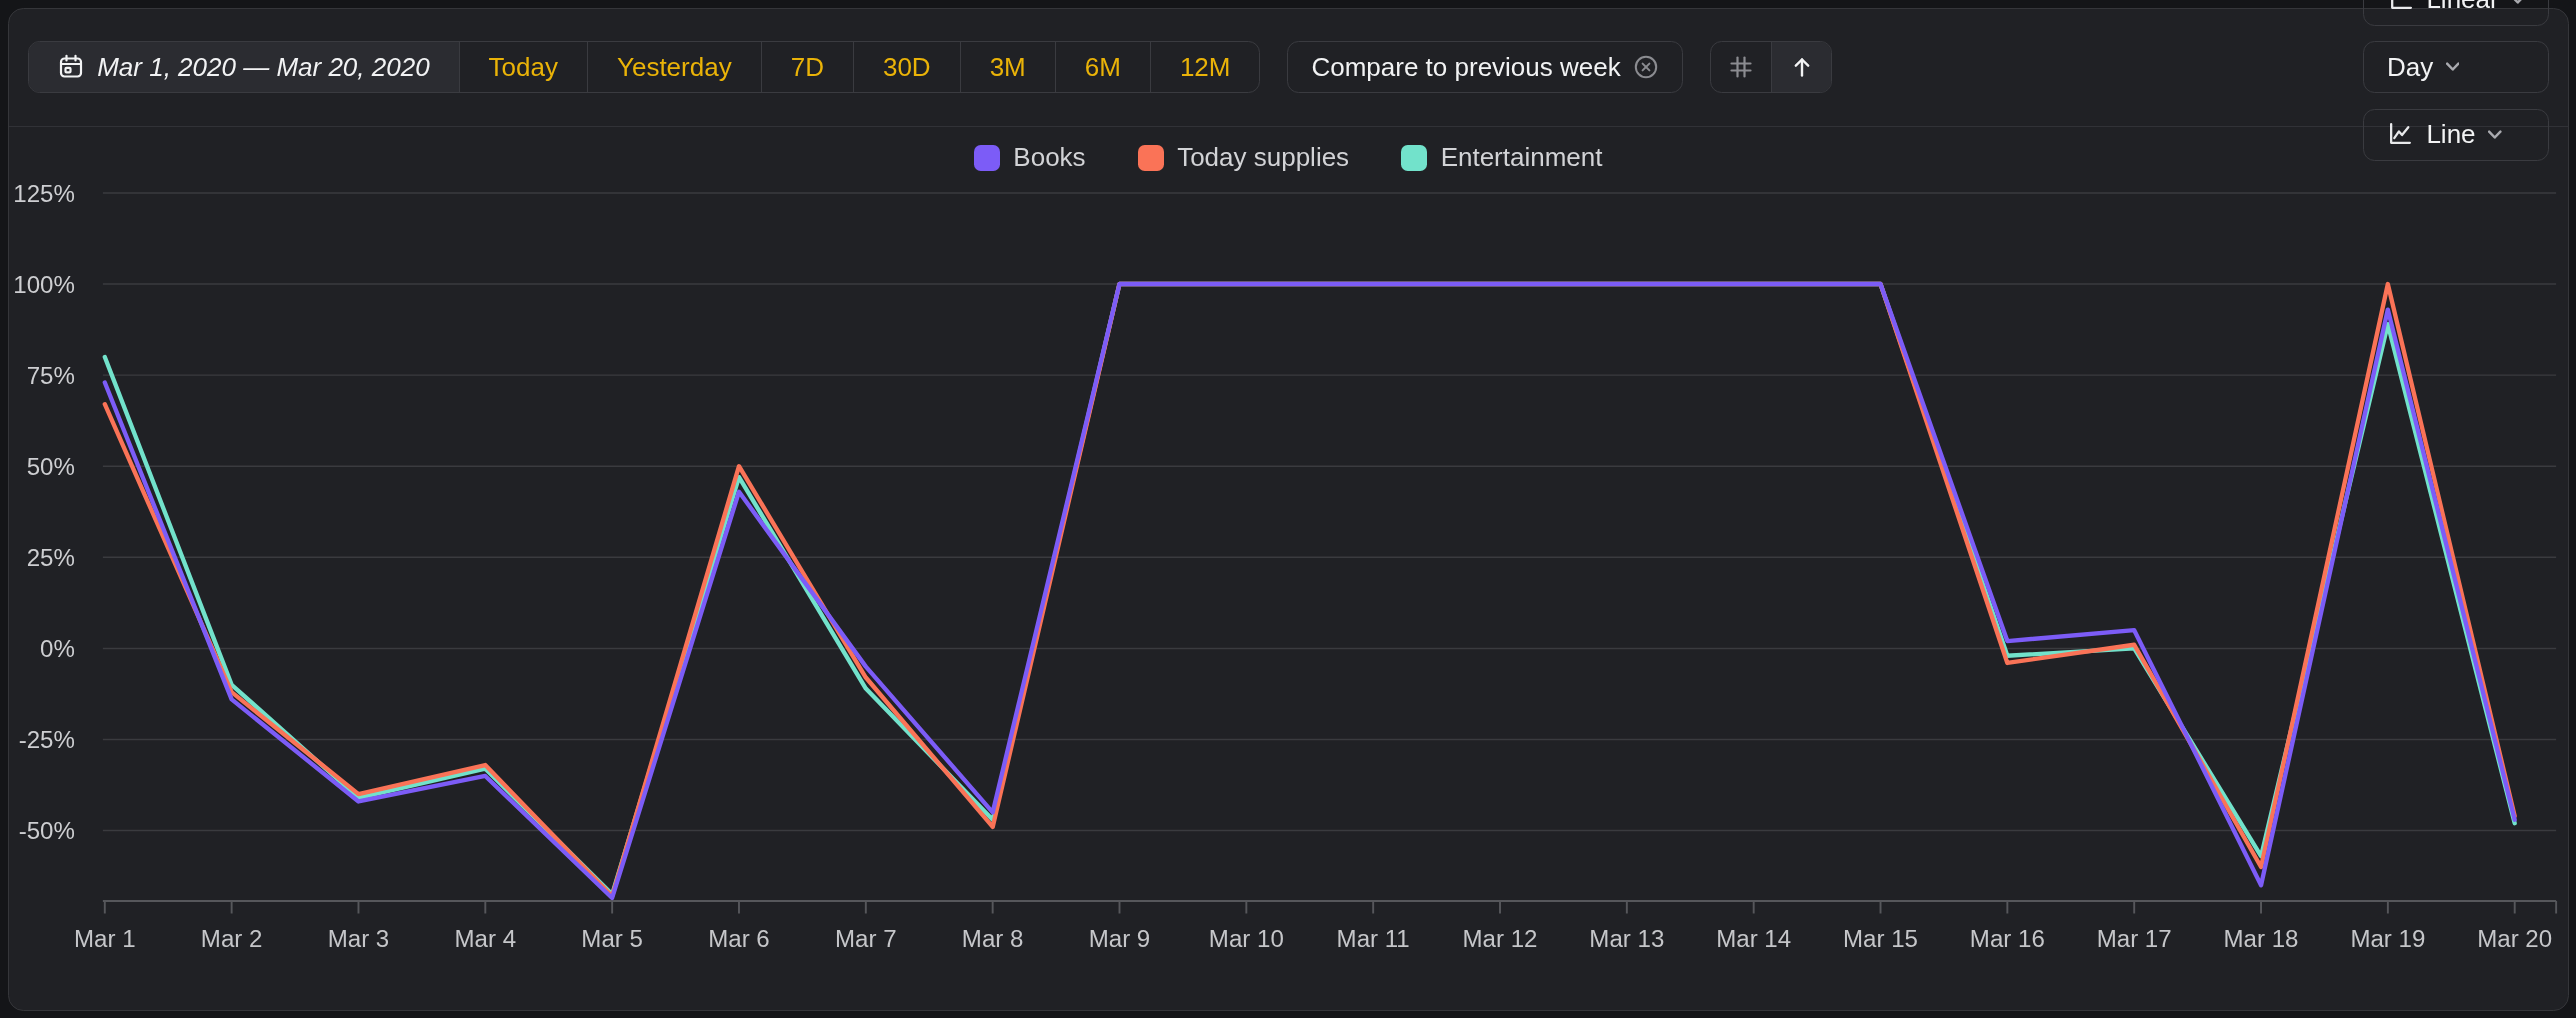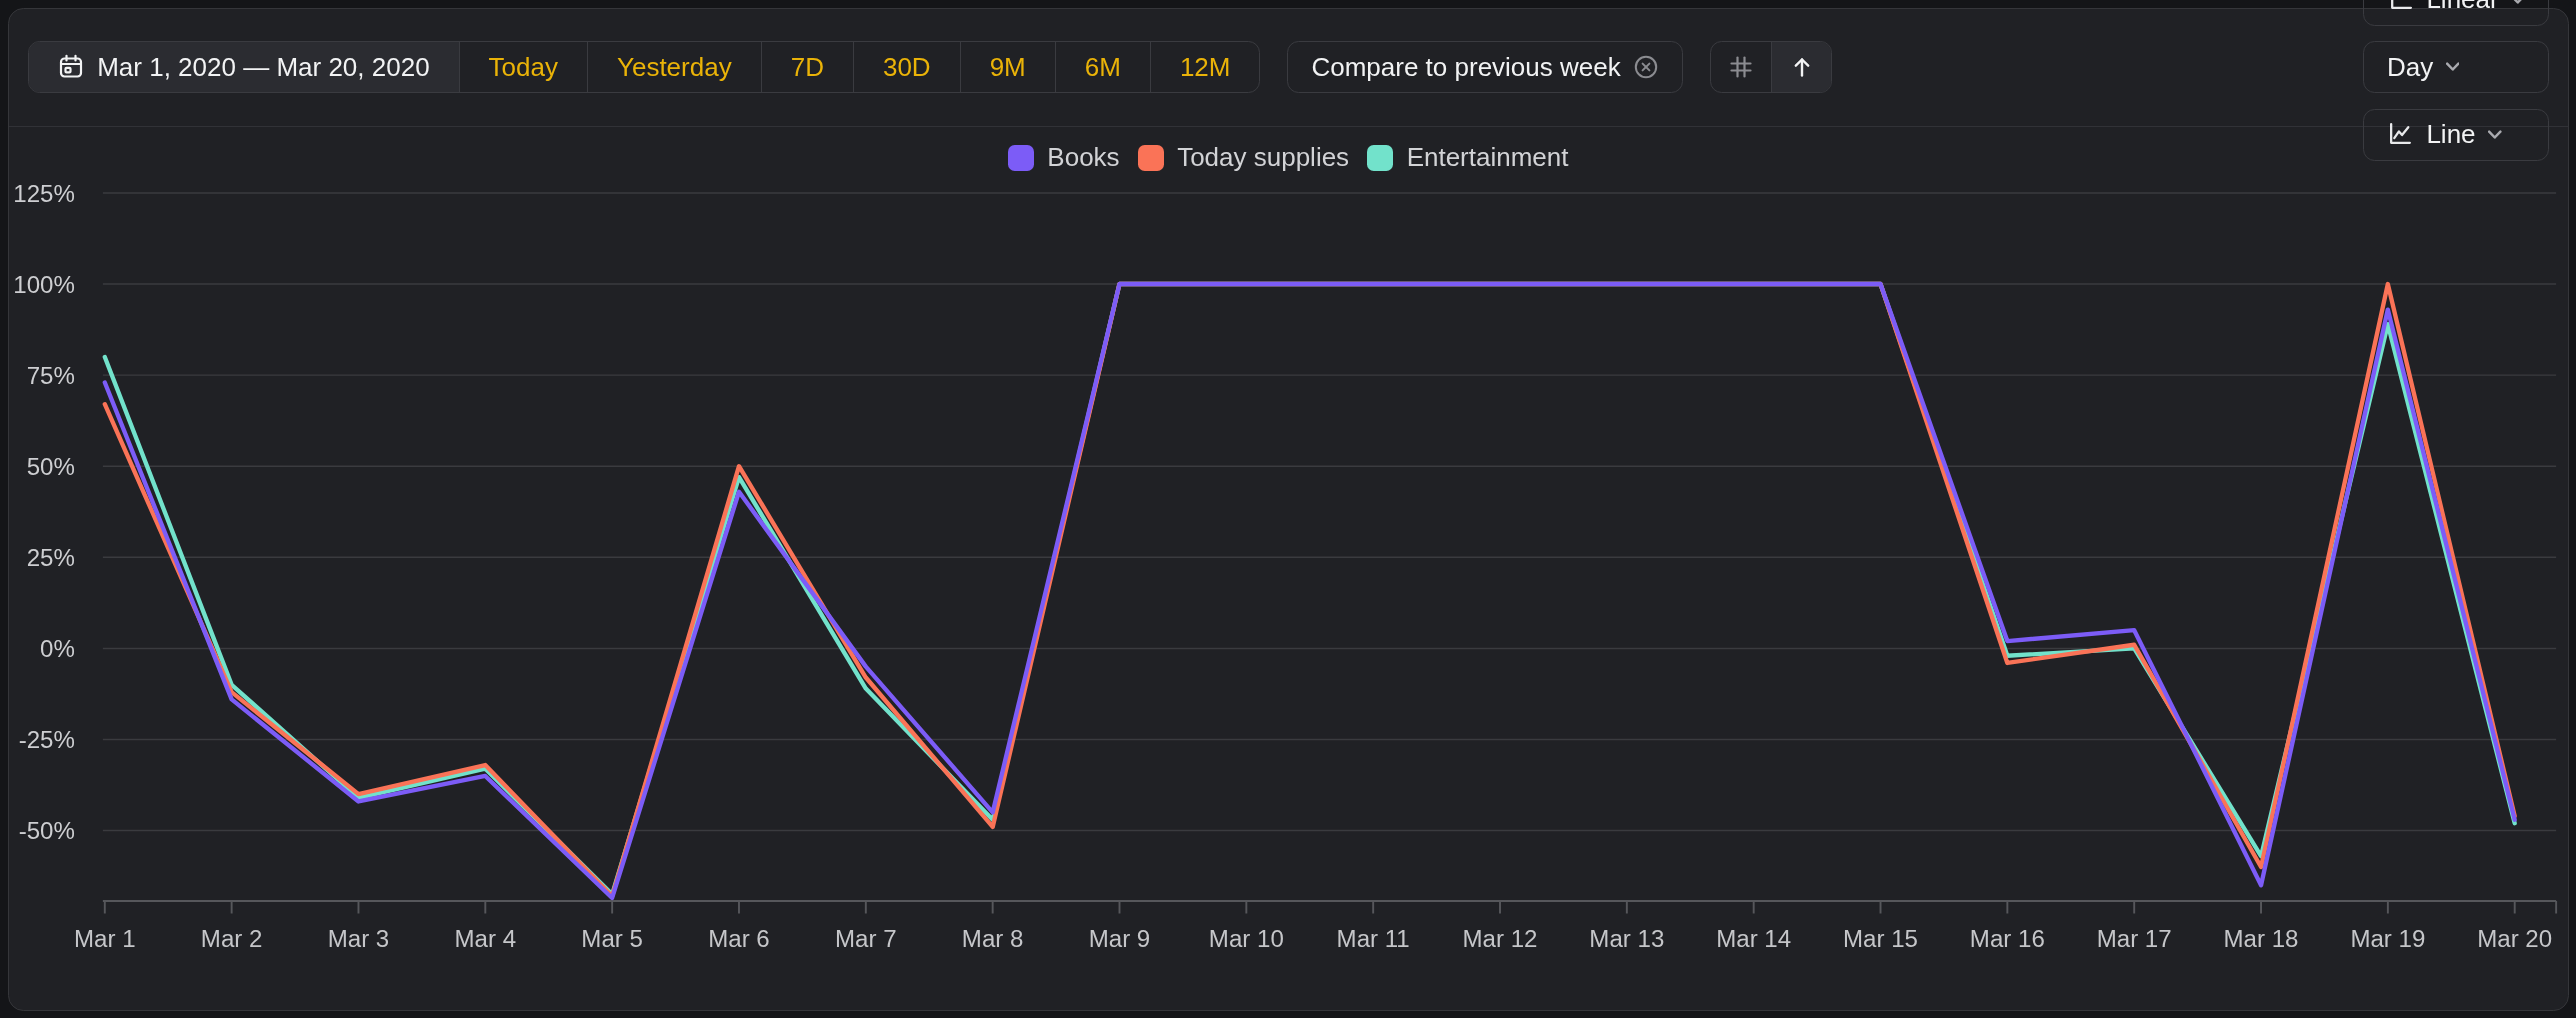--- a/index.html
+++ b/index.html
@@ -6,34 +6,34 @@
   html,body { width:2576px; height:1018px; background:#141518; overflow:hidden;
               font-family:"Liberation Sans", sans-serif; }
   .container { position:absolute; left:7.7px; top:7.7px; width:2561px; height:1003px;
                background:#202125; border:1px solid #35363a; border-radius:15.4px; }
   
   .toolbar { height:117px; display:flex; align-items:center; padding:0 19px; gap:27px; }
   .seg-control { display:flex; align-items:stretch; height:52px; border:1px solid #3a3b40;
                  border-radius:11.6px; overflow:hidden; background:transparent; }
   .seg { display:flex; align-items:center; padding:0 29px; font-size:26px; color:#eab308;
          cursor:pointer; white-space:nowrap; border-left:1px solid #3a3b40; }
-  .seg:first-child { border-left:none; }
+  .seg:first-child { border-left:none;font-style:italic; }
   .seg-date { background:#2b2c31; color:#f2f3f4; gap:13.5px; }
   .btn { display:flex; align-items:center; height:52px; border:1px solid #3a3b40;
          border-radius:11.6px; padding:0 23px; font-size:26px; color:#f2f3f4; gap:12.5px;
          white-space:nowrap; cursor:pointer; }
   .icon-group { display:flex; align-items:stretch; height:52px; border:1px solid #3a3b40;
                 border-radius:11.6px; overflow:hidden; }
   .icon-cell { width:60px; display:flex; align-items:center; justify-content:center; cursor:pointer; }
   .icon-cell.selected { background:#2b2c31; border-left:1px solid #3a3b40; }
   .spacer { flex:1; }
   .dd-group { display:flex; gap:15.4px;flex-direction:column; }
   .divider { height:1px; background:#313237; width:100%; }
   
-  .legend { display:flex; justify-content:center; align-items:center; gap:18px; margin-top:16.4px; height:29px; }
+  .legend { display:flex; justify-content:center; align-items:center; gap:52px; margin-top:16.4px; height:29px; }
   .legend-item { display:flex; align-items:center; gap:13.5px; }
   .swatch { width:26px; height:26px; border-radius:6.7px; }
   .legend-label { font-size:26px; color:#d2d3d6; }
   
   #chart { display:block; margin-top:5.8px; }
   svg text { font-family:"Liberation Sans", sans-serif; }
 </style>
 </head>
 <body>
 
@@ -50,21 +50,21 @@
           <line x1="3" y1="10" x2="23" y2="10"></line>
           <rect x="7.5" y="13.8" width="5" height="4.6" rx="1"></rect>
         </svg>
         <span>Mar 1, 2020 — Mar 20, 2020</span>
       </div>
 
     <div class="seg">Today</div>
         <div class="seg">Yesterday</div>
         <div class="seg">7D</div>
         <div class="seg">30D</div>
-        <div class="seg">9M</div>
+        <div class="seg">3M</div>
         <div class="seg">6M</div>
         <div class="seg">12M</div>
       </div>
 
     <div class="btn">
       <span>Compare to previous week</span>
       <svg width="26" height="26" viewBox="0 0 26 26" fill="none" stroke="#8b8c91" stroke-width="2" stroke-linecap="round">
         <circle cx="13" cy="13" r="10.2"></circle>
         <line x1="9.6" y1="9.6" x2="16.4" y2="16.4"></line>
         <line x1="16.4" y1="9.6" x2="9.6" y2="16.4"></line>

